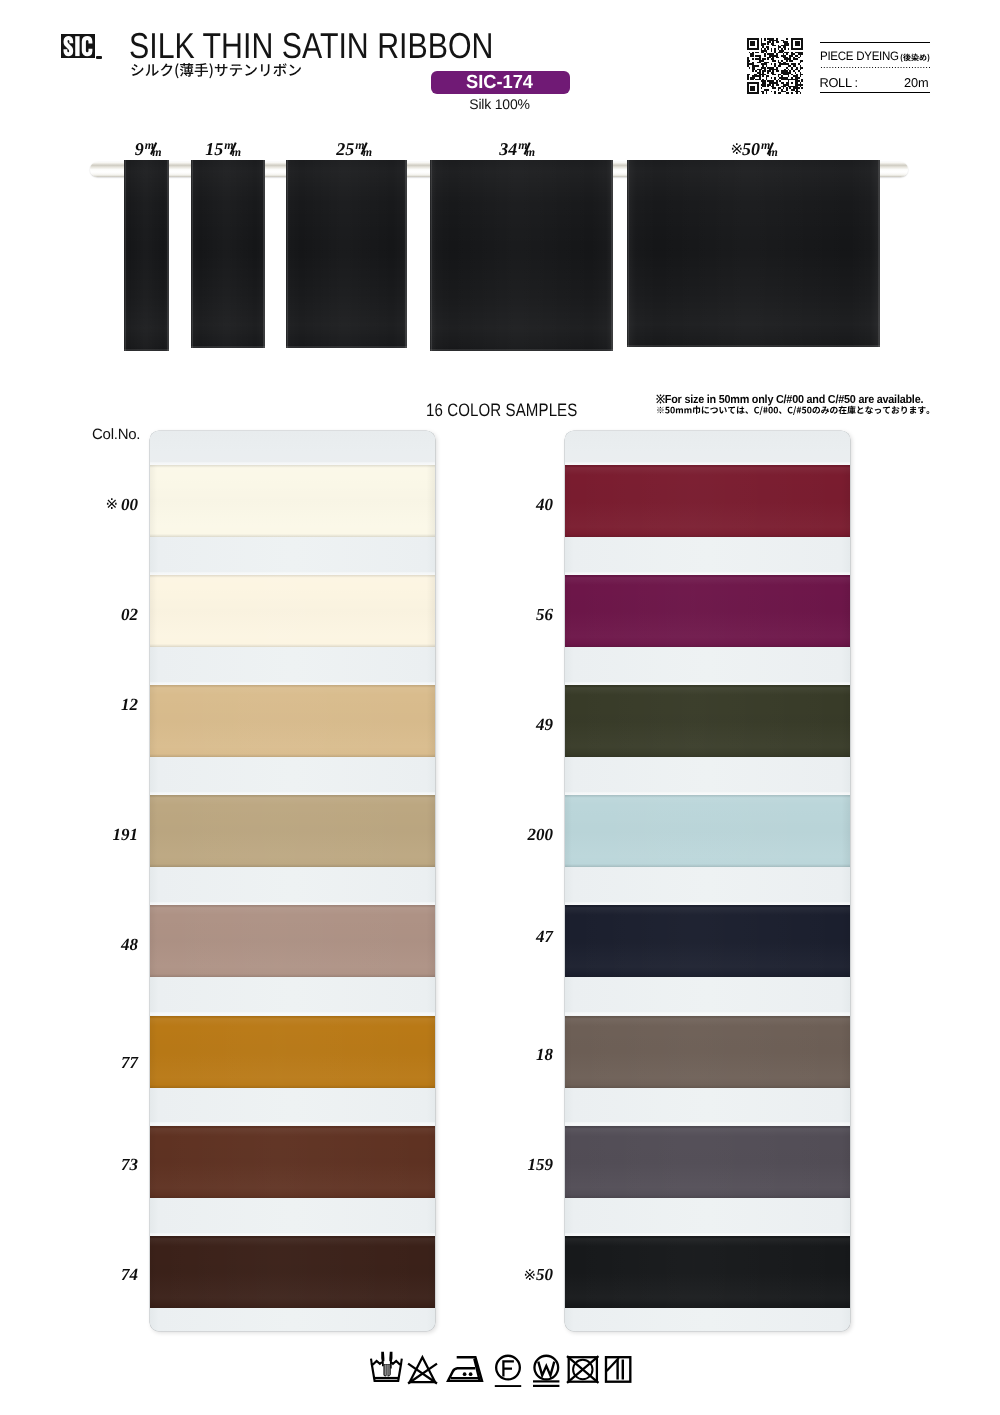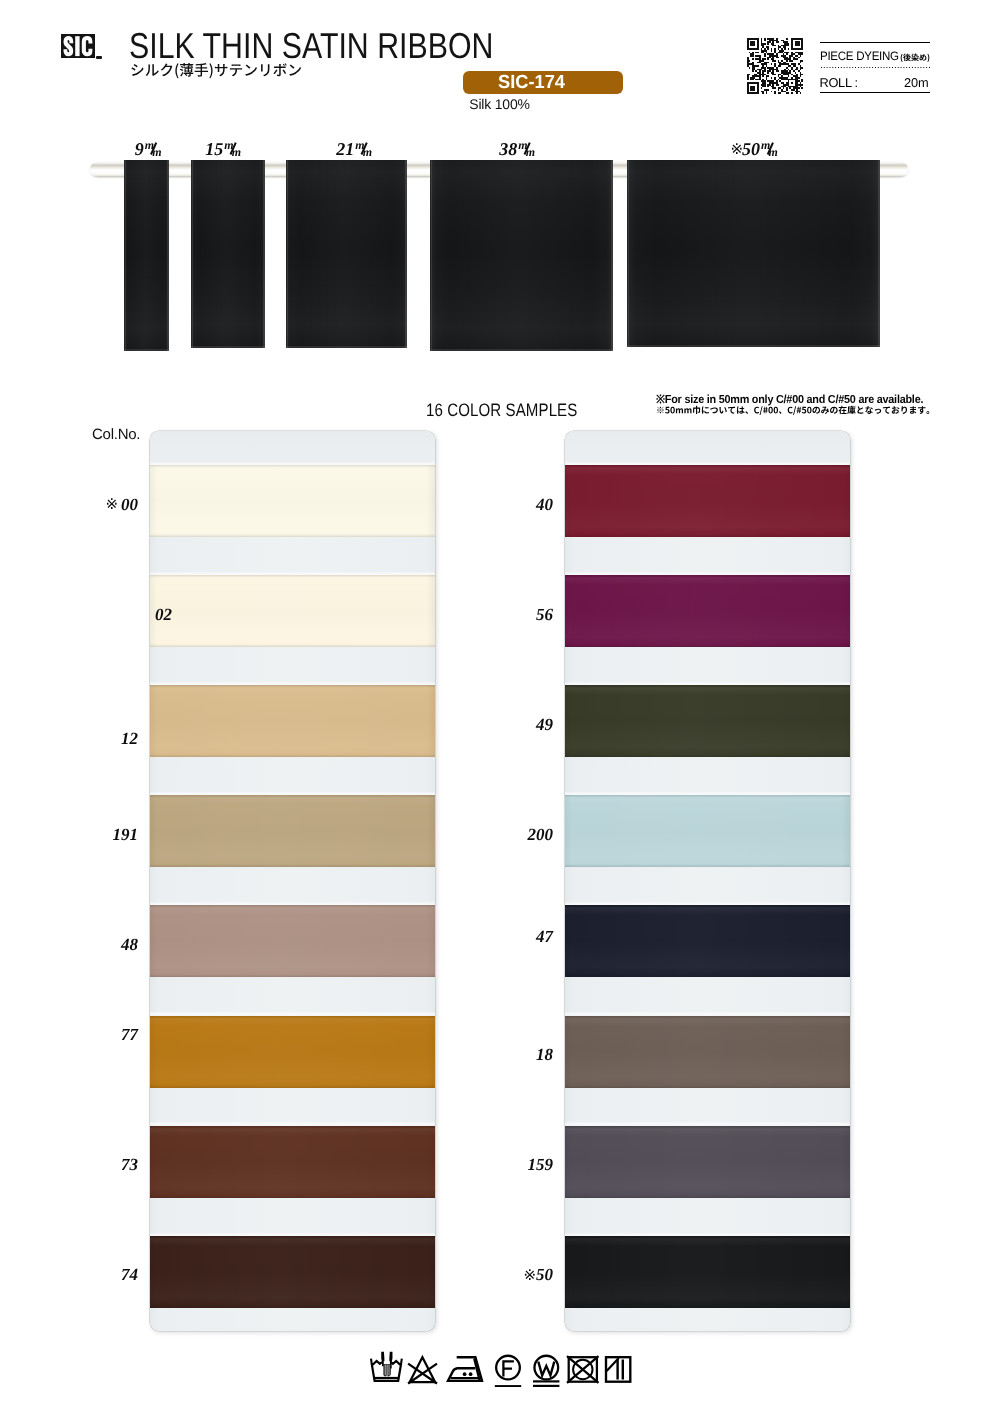--- a/index.html
+++ b/index.html
@@ -10,22 +10,22 @@
 #page{position:relative;width:1000px;height:1415px;background:#fff;text-decoration:underline;}
 .abs{position:absolute;}
 
 
 #logo{left:61px;top:34px;}
 #logo-dot{left:96px;top:55.5px;width:5.7px;height:3.2px;background:#161616;border-radius:1px;}
 #title{left:129px;top:28px;font-size:36px;letter-spacing:0px;
   font-weight:400;line-height:36px;white-space:nowrap;color:#141414;
   transform:scaleX(0.842);transform-origin:left top;}
 #subtitle{left:130px;top:59px;}
-#badge{left:431px;top:71px;width:160px;height:23px;background:#a16207;
-  border-radius:6px;margin-left:32px;}
+#badge{left:431px;top:71px;width:139px;height:23px;background:#701a75;
+  border-radius:6px;}
 #badge-text{position:absolute;left:0;top:0;width:137px;height:23px;
   display:flex;align-items:center;justify-content:center;
   color:#fff;font-size:19px;font-weight:bold;letter-spacing:0px;line-height:1;
   transform:scaleX(0.96);transform-origin:center;}
 #composition{left:431px;top:96px;width:137px;text-align:center;
   font-size:14px;font-weight:500;color:#111;letter-spacing:-0.2px;}
 #qr{left:747px;top:38px;}
 #spec{left:820px;top:42px;width:110px;}
 #spec .rule{height:0;border-top:1.7px solid #000;}
 #spec .dots{border-top:0;background-image:radial-gradient(circle,#000 0.78px,transparent 0.85px);
@@ -478,29 +478,29 @@
   <div class="selvedge"></div>
 </div>
 <div class="wlabel" style="left:224px"><span class="num">15</span><span class="frac"><span class="unit">m</span><span class="slash"></span><span class="unit2">m</span></span></div>
 <div class="ribbon" style="left:286px;width:121px;height:188px">
   <div class="sheen"></div>
   <div class="sheen2"></div>
   <div class="edge-l"></div>
   <div class="edge-r"></div>
   <div class="selvedge"></div>
 </div>
-<div class="wlabel" style="left:355px"><span class="num">21</span><span class="frac"><span class="unit">m</span><span class="slash"></span><span class="unit2">m</span></span></div>
+<div class="wlabel" style="left:355px"><span class="num">25</span><span class="frac"><span class="unit">m</span><span class="slash"></span><span class="unit2">m</span></span></div>
 <div class="ribbon" style="left:430px;width:183px;height:191px">
   <div class="sheen"></div>
   <div class="sheen2"></div>
   <div class="edge-l"></div>
   <div class="edge-r"></div>
   <div class="selvedge"></div>
 </div>
-<div class="wlabel" style="left:518px"><span class="num">38</span><span class="frac"><span class="unit">m</span><span class="slash"></span><span class="unit2">m</span></span></div>
+<div class="wlabel" style="left:518px"><span class="num">34</span><span class="frac"><span class="unit">m</span><span class="slash"></span><span class="unit2">m</span></span></div>
 <div class="ribbon" style="left:627px;width:253px;height:187px">
   <div class="sheen"></div>
   <div class="sheen2"></div>
   <div class="edge-l"></div>
   <div class="edge-r"></div>
   <div class="selvedge"></div>
 </div>
 <div class="wlabel" style="left:755px"><span class="mk">※</span><span class="num">50</span><span class="frac"><span class="unit">m</span><span class="slash"></span><span class="unit2">m</span></span></div>
 <div class="abs" id="samples-heading">16 COLOR SAMPLES</div>
 <div class="abs" id="colno">Col.No.</div>
@@ -593,25 +593,25 @@
         <div class="tex"></div>
         <div class="tex2"></div>
       </div>
       <div class="gapline" style="top:801.5px"></div>
       <div class="swatch" style="top:804.6999999999999px;height:72px;background:#17191b">
         <div class="tex"></div>
         <div class="tex2"></div>
       </div>
     </div>
 <div class="abs code" style="right:862px;top:497.5px"><span class="mk">※ </span><span>00</span></div>
-<div class="abs code" style="right:828px;top:607.6px"><span>02</span></div>
-<div class="abs code" style="right:862px;top:732px"><span>12</span></div>
+<div class="abs code" style="right:862px;top:607.6px"><span>02</span></div>
+<div class="abs code" style="right:862px;top:698px"><span>12</span></div>
 <div class="abs code" style="right:862px;top:827.8px"><span>191</span></div>
 <div class="abs code" style="right:862px;top:937.9px"><span>48</span></div>
-<div class="abs code" style="right:862px;top:1028px"><span>77</span></div>
+<div class="abs code" style="right:862px;top:1056px"><span>77</span></div>
 <div class="abs code" style="right:862px;top:1158.1px"><span>73</span></div>
 <div class="abs code" style="right:862px;top:1268.1999999999998px"><span>74</span></div>
 <div class="abs code" style="right:447px;top:497.5px"><span>40</span></div>
 <div class="abs code" style="right:447px;top:607.6px"><span>56</span></div>
 <div class="abs code" style="right:447px;top:717.7px"><span>49</span></div>
 <div class="abs code" style="right:447px;top:827.8px"><span>200</span></div>
 <div class="abs code" style="right:447px;top:930px"><span>47</span></div>
 <div class="abs code" style="right:447px;top:1048.0px"><span>18</span></div>
 <div class="abs code" style="right:447px;top:1158.1px"><span>159</span></div>
 <div class="abs code" style="right:447px;top:1268.1999999999998px"><span class="mk">※</span><span>50</span></div>

